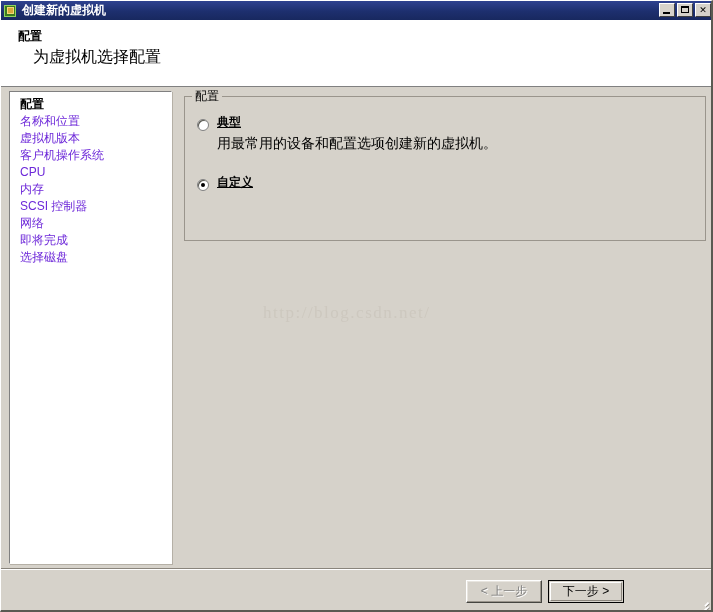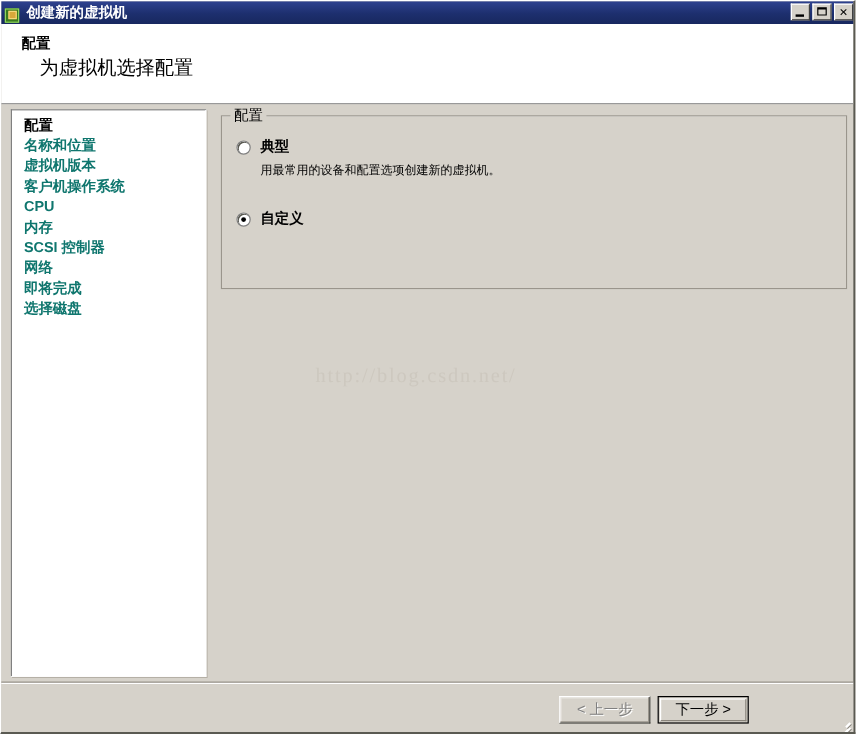--- a/index.html
+++ b/index.html
@@ -27,21 +27,21 @@
   }
 
   
   #titlebar {
     position: absolute;
     left: 0; top: 0;
     width: 713px;
     height: 19px;
     background: linear-gradient(to bottom, #2e4290 0%, #1d2f6e 55%, #18285f 100%);
     display: flex;
-    align-items: flex-end;
+    align-items: center;
     padding-left: 3px;
     box-sizing: border-box;
   }
   #title-icon {
     width: 14px;
     height: 14px;
     margin-right: 4px;
     position: relative;
     flex: 0 0 auto;
   }
@@ -165,25 +165,24 @@
     border-left: 1px solid #808080;
     border-right: 1px solid #ffffff;
     border-bottom: 1px solid #ffffff;
     box-sizing: border-box;
     overflow: hidden;
     box-shadow: 1px 1px 0 0 #b5b0a6;
   }
   .side-item {
     font-size: 12px;
     line-height: 17px;
-    color: #0f766e;
+    color: #6d28d9;
     padding-left: 10px;
     white-space: nowrap;
     cursor: default;
-    font-weight: bold;
   }
   .side-item:first-child {
     padding-top: 4px;
   }
   .side-item.active {
     color: #000000;
     font-weight: bold;
   }
 
   
@@ -218,21 +217,22 @@
     z-index: 2;
   }
 
   .radio-row {
     position: absolute;
     left: 12px;
   }
   .radio-opt {
     position: relative;
     display: flex;
-    align-items: center;
+    align-items: flex-end;
+    text-decoration: underline;
   }
   .radio-dot {
     width: 12px;
     height: 12px;
     border-radius: 50%;
     background: #ffffff;
     border: 1px solid #808080;
     box-shadow: inset 1px 1px 0 0 #5a5a52, inset -1px -1px 0 0 #ffffff;
     box-sizing: border-box;
     position: relative;
@@ -253,21 +253,21 @@
   .radio-label {
     margin-left: 8px;
     font-size: 12px;
     font-weight: bold;
     color: #000000;
     white-space: nowrap;
   }
   .radio-desc {
     position: absolute;
     left: 32px;
-    font-size: 10px;
+    font-size: 14px;
     color: #000000;
     white-space: nowrap;
   }
 
   
   #watermark {
     position: absolute;
     left: 262px;
     top: 216px;
     font-family: "Liberation Serif", "DejaVu Serif", serif;

